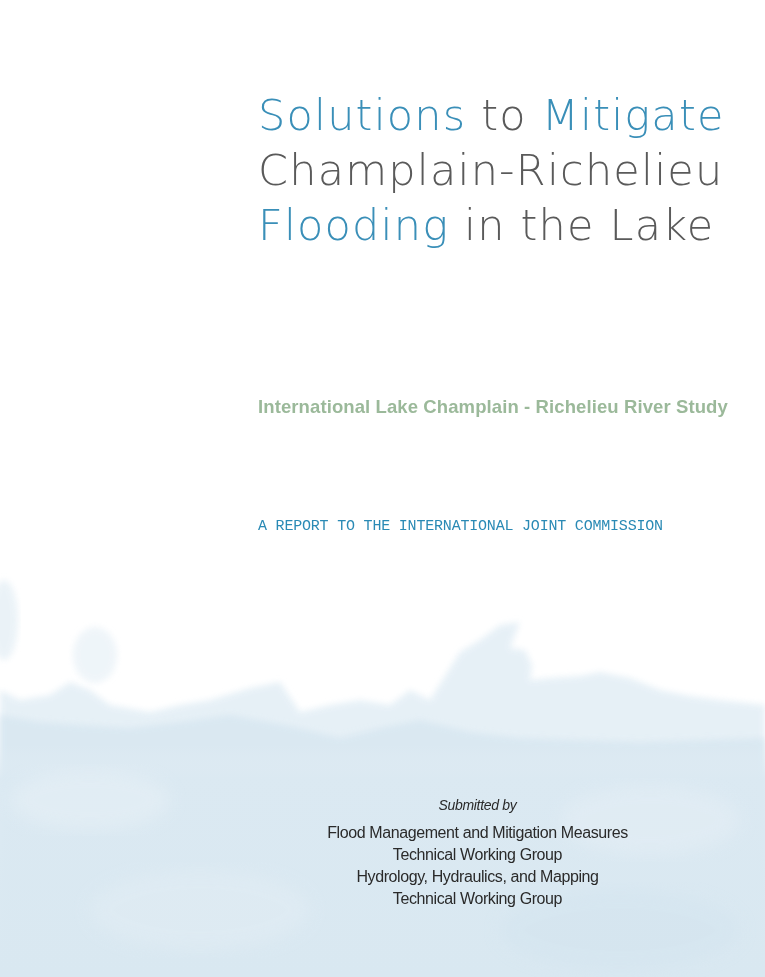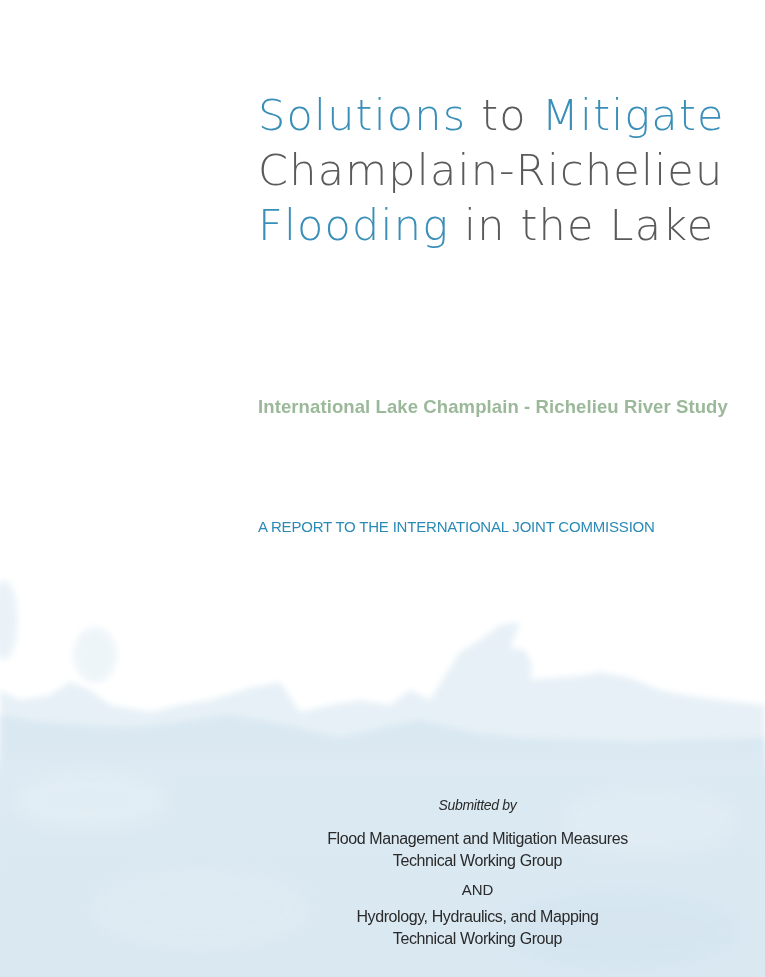--- a/index.html
+++ b/index.html
@@ -52,42 +52,42 @@
       letter-spacing: 0.1px;
       color: #9bb99a;
       white-space: nowrap;
       z-index: 2;
     }
     .report {
       position: absolute;
       left: 258px;
       top: 518px;
       margin: 0;
-      font-family: Liberation Sans, sans-serif;
+      font-family: Liberation Mono, monospace;
       font-size: 15px;
       letter-spacing: -0.2px;
       color: #2a8ab5;
       white-space: nowrap;
       z-index: 2;
     }
     .submitted {
       position: absolute;
       left: 310px;
       top: 797px;
       width: 335px;
       text-align: center;
       font-family: "Liberation Sans", sans-serif;
       color: #2a2a2a;
       z-index: 2;
     }
     .submitted .by {
       font-style: italic;
       font-size: 14px;
       letter-spacing: -0.3px;
-      margin-bottom: 11px;
+      margin-bottom: 5px;
       height: 20px;
     }
     .submitted .grp {
       font-size: 16px;
       line-height: 22px;
       letter-spacing: -0.4px;
     }
     .submitted .and {
       font-size: 15px;
       margin: 6px 0 4px 0;
@@ -135,18 +135,17 @@
   </h1>
 
   <p class="subtitle">International Lake Champlain - Richelieu River Study</p>
 
   <p class="report">A REPORT TO THE INTERNATIONAL JOINT COMMISSION</p>
 
   <div class="submitted">
     <div class="by">Submitted by</div>
     <div class="grp">Flood Management and Mitigation Measures</div>
     <div class="grp">Technical Working Group</div>
-    <div class="and">AND</div>
     <div class="grp">Hydrology, Hydraulics, and Mapping</div>
     <div class="grp">Technical Working Group</div>
   </div>
 
 </div>
 
 </body></html>

